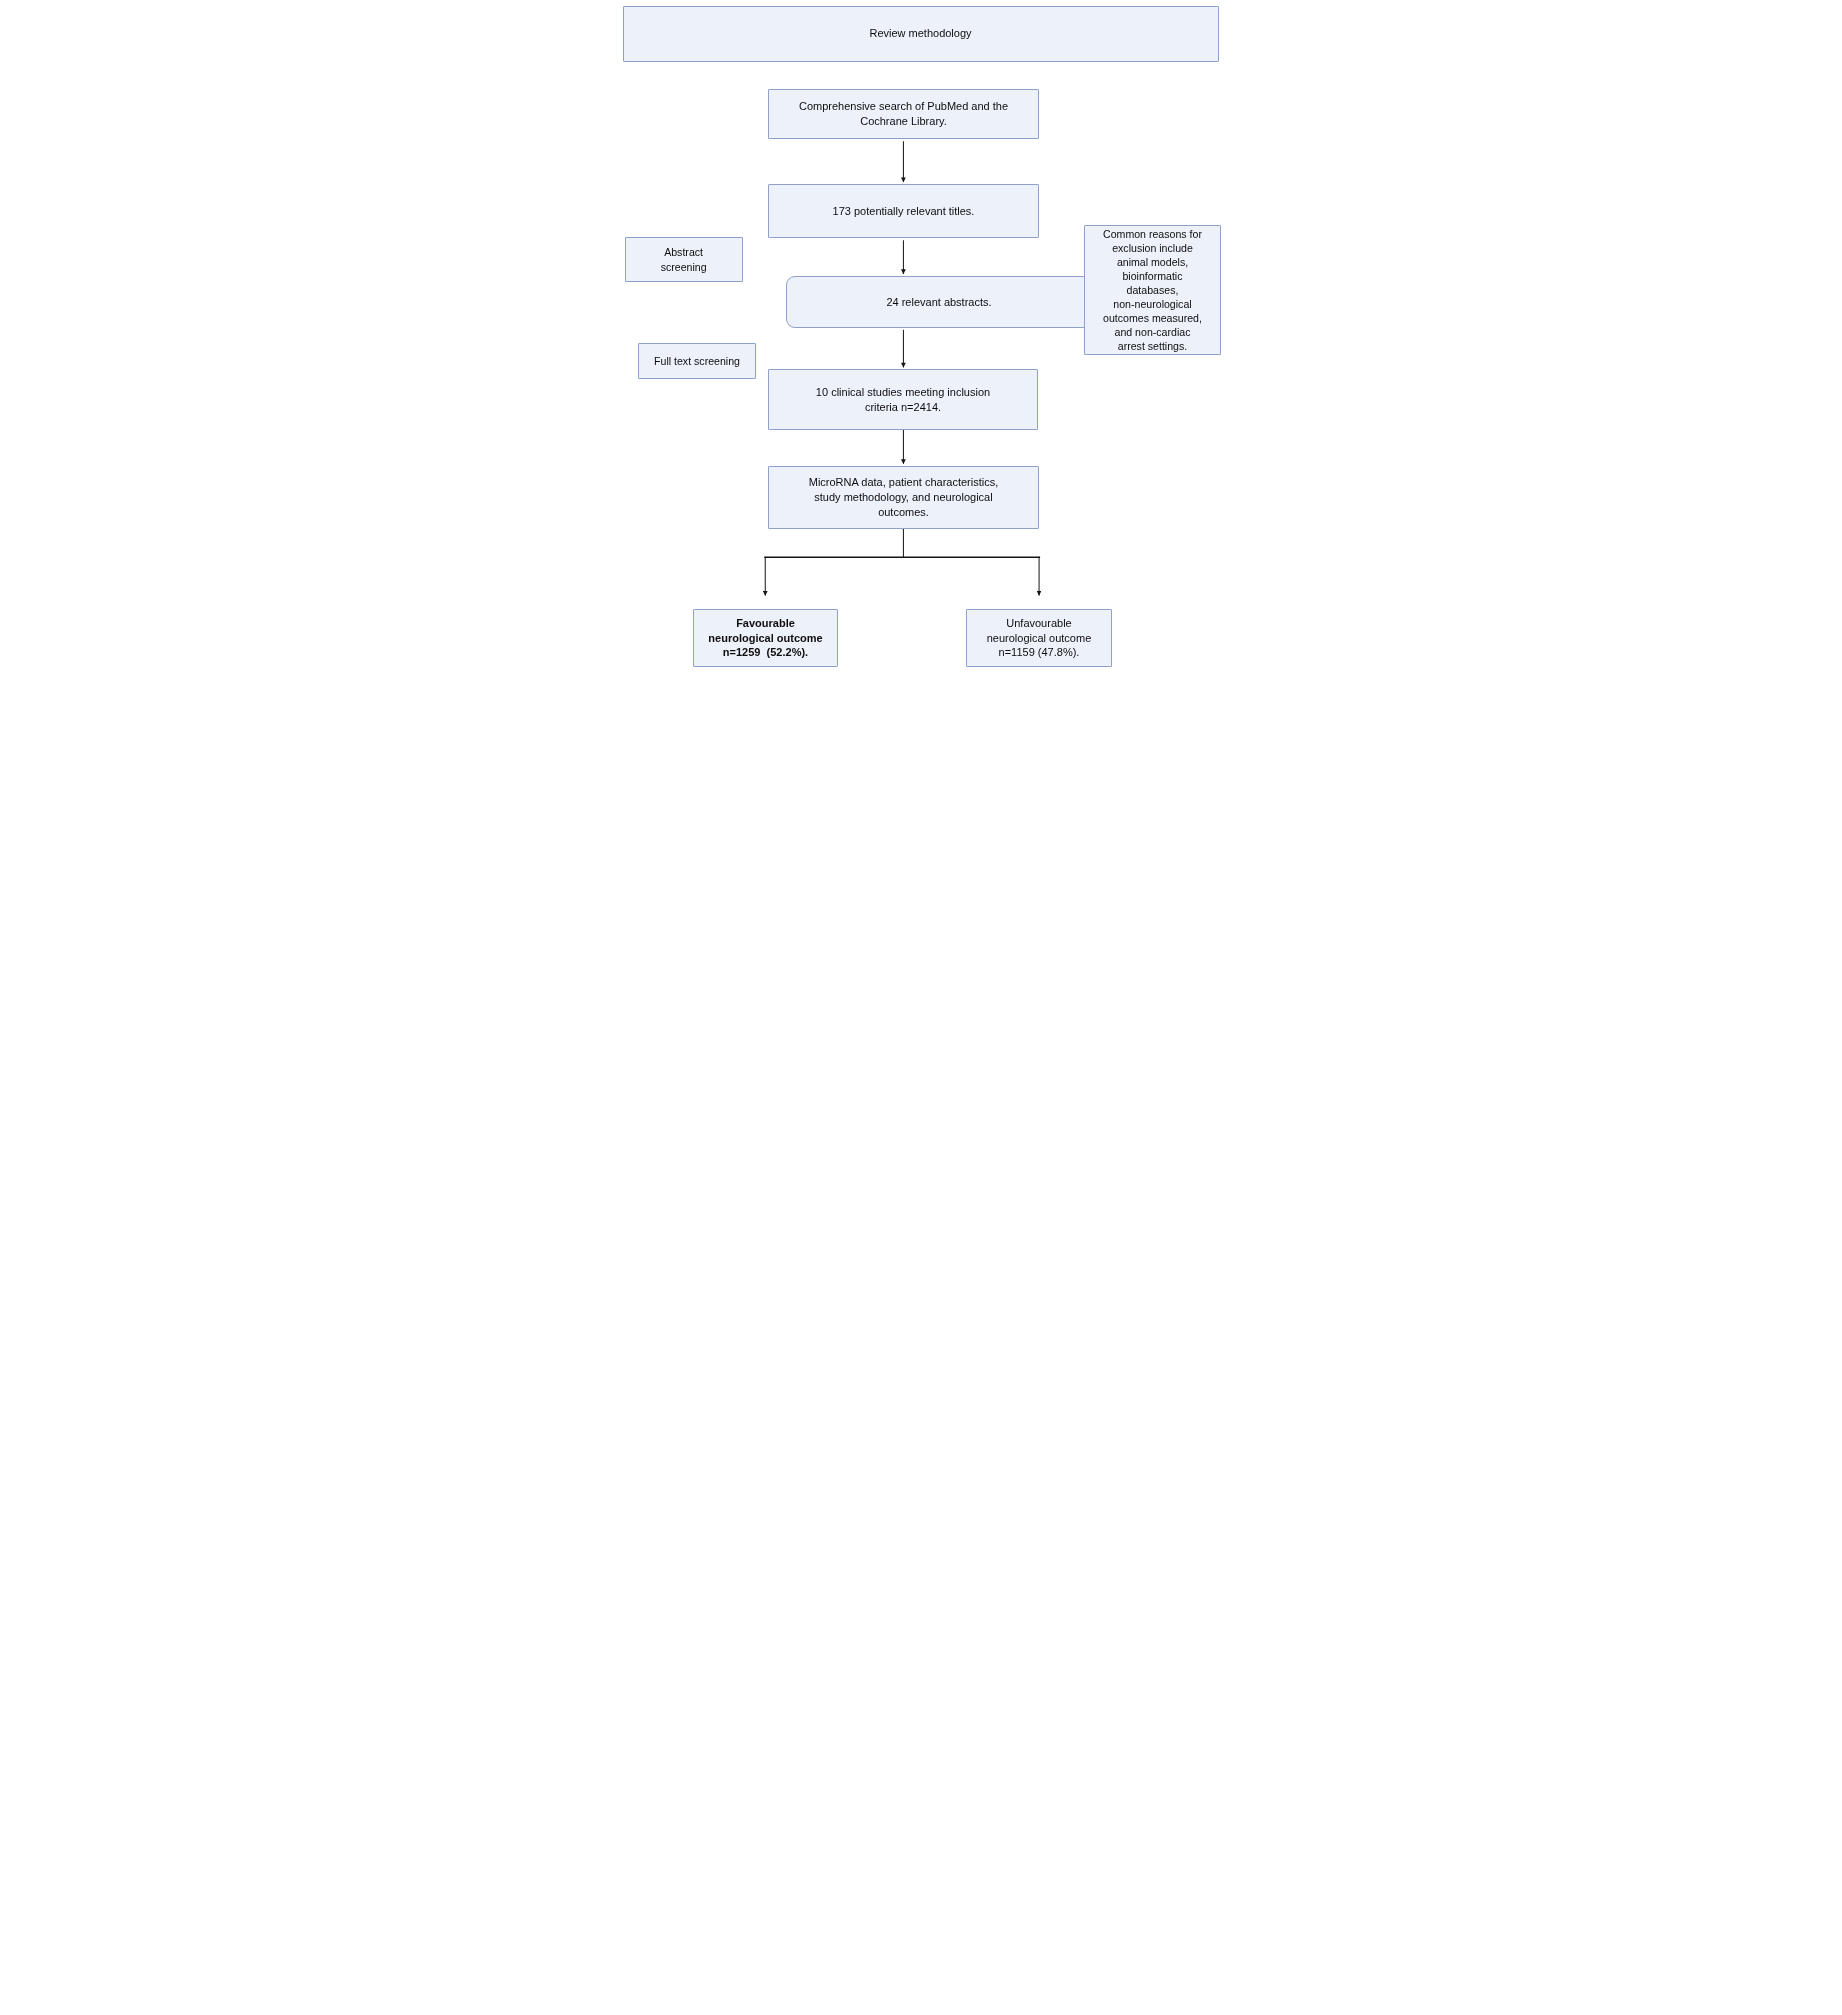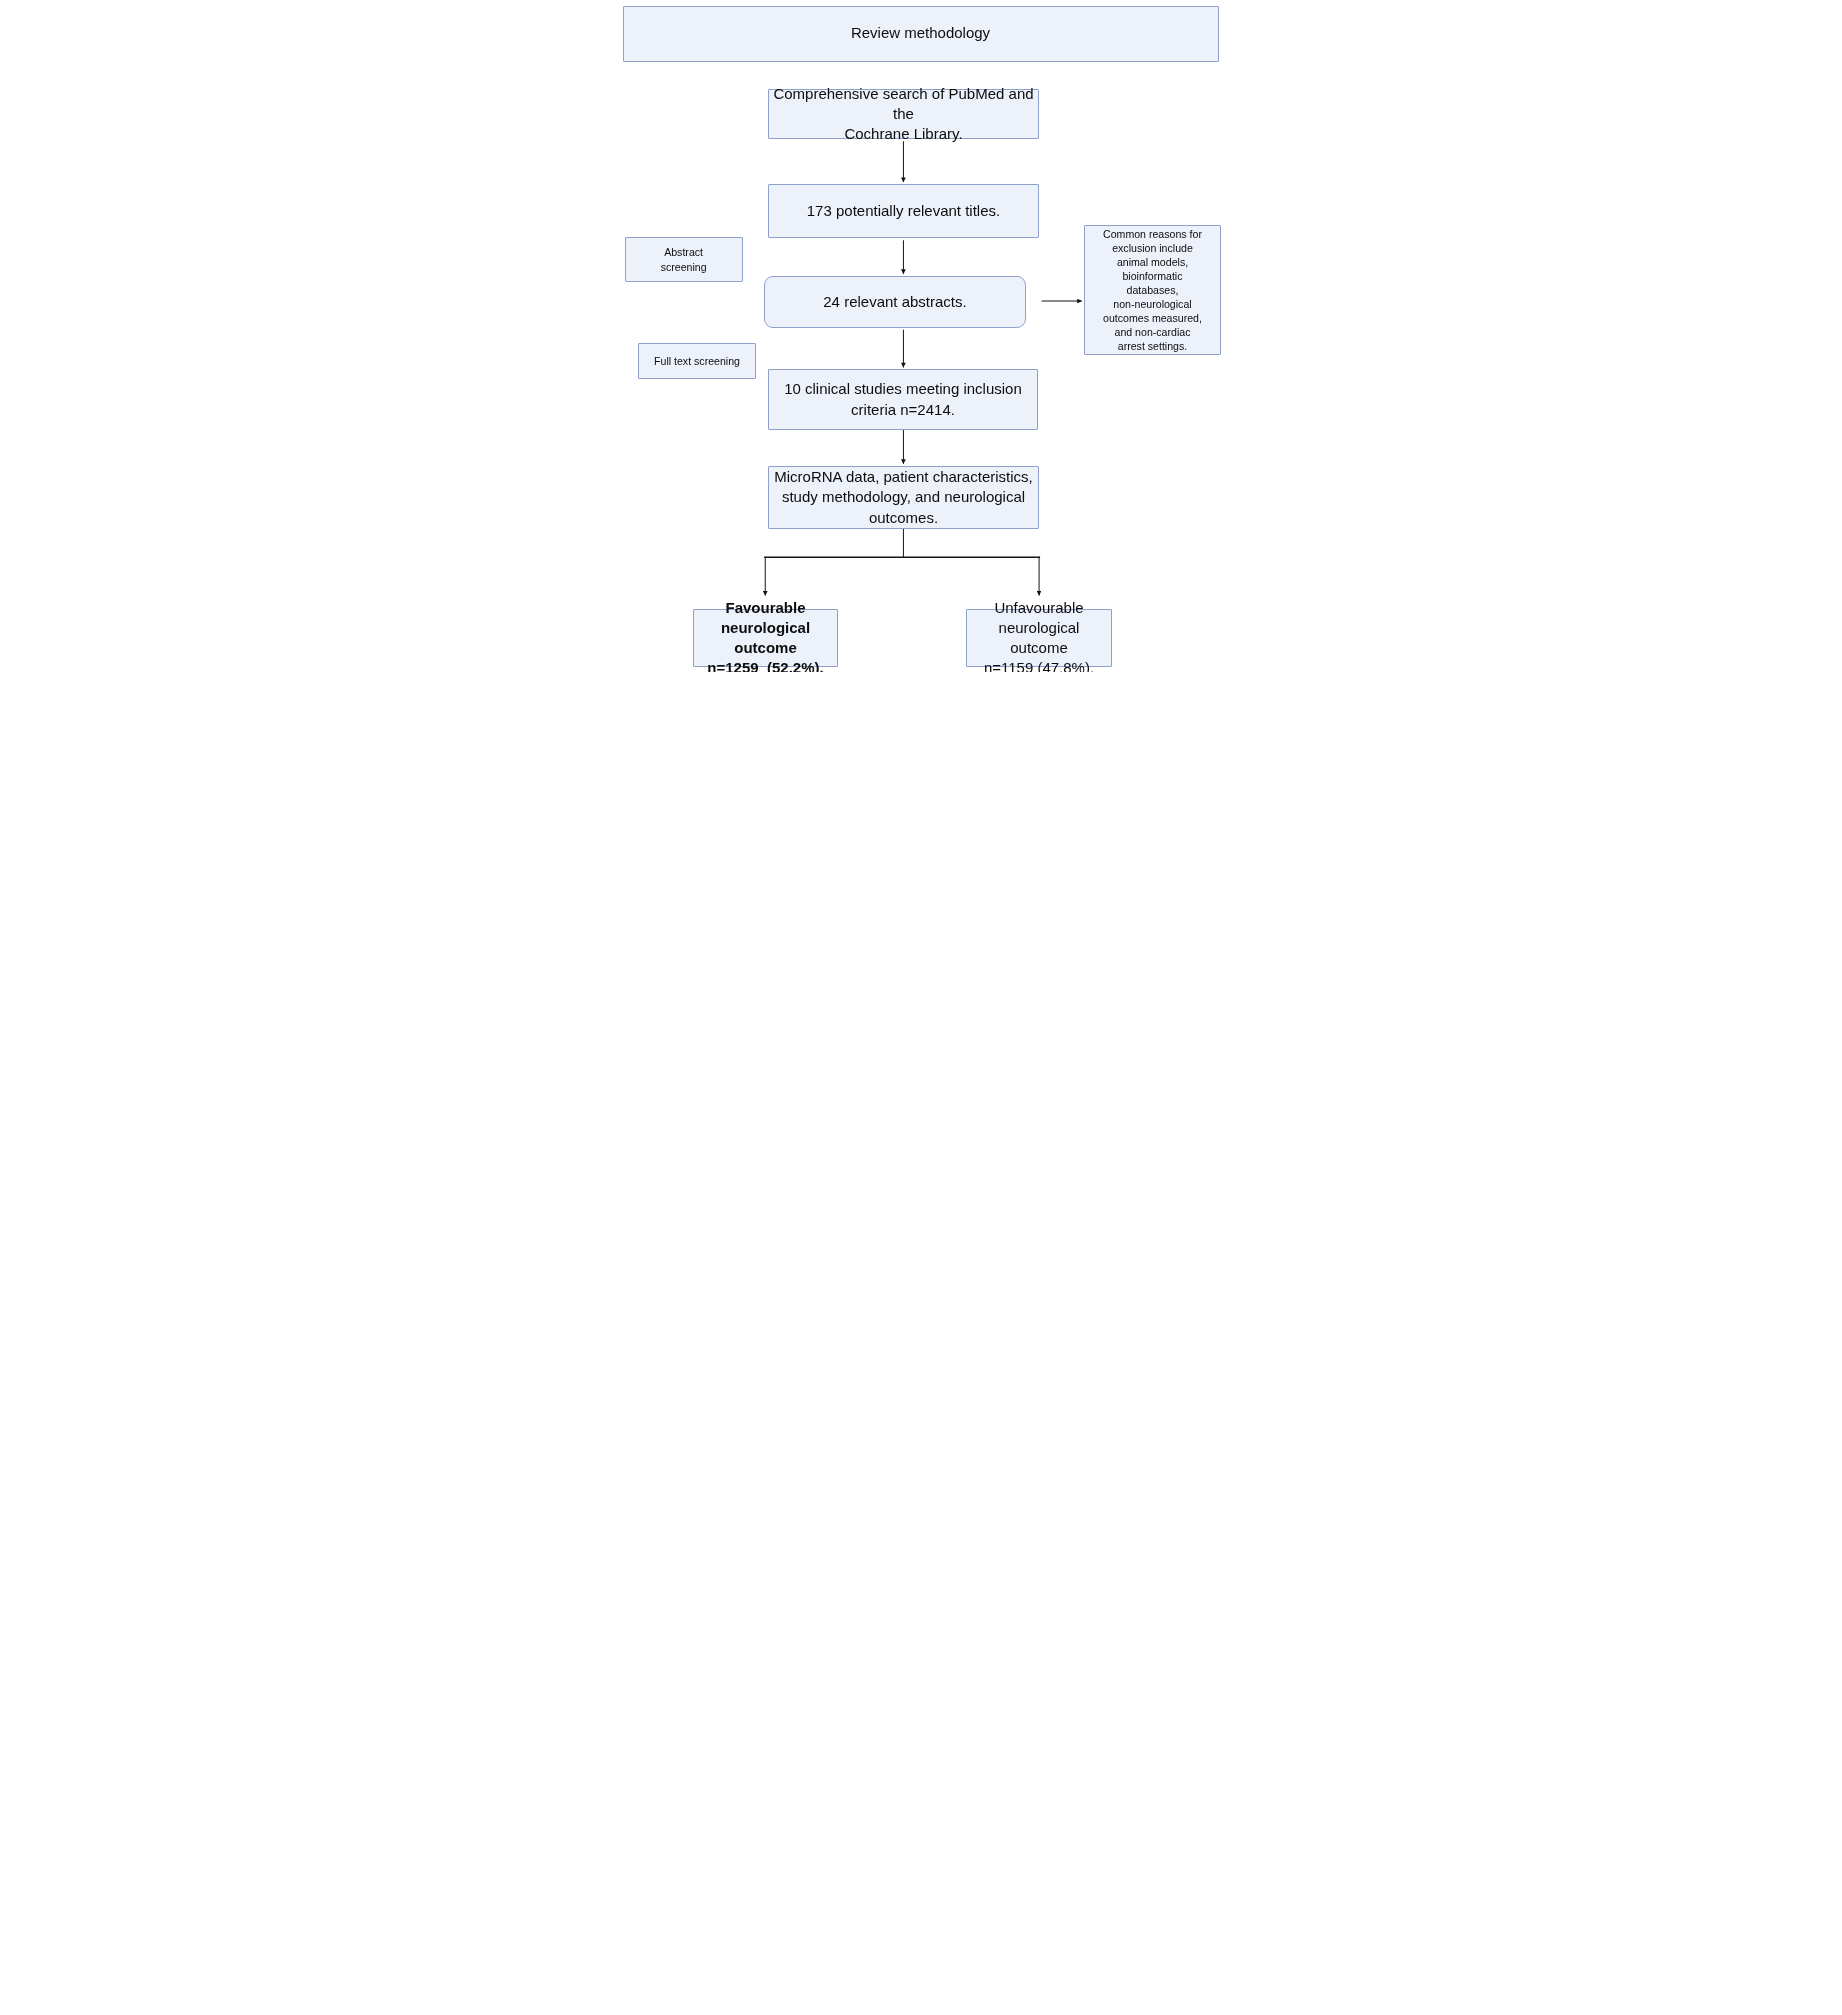--- a/index.html
+++ b/index.html
@@ -31,21 +31,21 @@
     box-sizing:border-box;
     background:var(--box-fill);
     border:1.5px solid var(--box-border);
     border-radius:1px;
     display:flex;align-items:center;justify-content:center;
     text-align:center;
   }
   .box-text{
     display:block;
     white-space:pre-wrap;
-    font-size:15px;
+    font-size:11px;
     line-height:1.35;
     padding:1px 4px;
   }
   .box-text.small{font-size:10.6px;line-height:1.33;}
 </style>
 </head>
 <body>
 
 <div class="page">
 
@@ -77,21 +77,21 @@
 
   <div class="box" style="left:154px;top:184px;width:271px;height:54px;">
     <span class="box-text">173 potentially relevant titles.</span>
   </div>
 
   <div class="box" style="left:10.6px;top:237px;width:118px;height:45px;">
     <span class="box-text small">Abstract
 screening</span>
   </div>
 
-  <div class="box" style="left:150px;top:276px;width:262px;height:52px;border-radius:9px;">
+  <div class="box" style="left:172px;top:276px;width:306px;height:52px;border-radius:9px;">
     <span class="box-text">24 relevant abstracts.</span>
   </div>
 
   <div class="box" style="left:470px;top:225px;width:137px;height:130px;">
     <span class="box-text small">Common reasons for
 exclusion include
 animal models,
 bioinformatic
 databases,
 non-neurological

